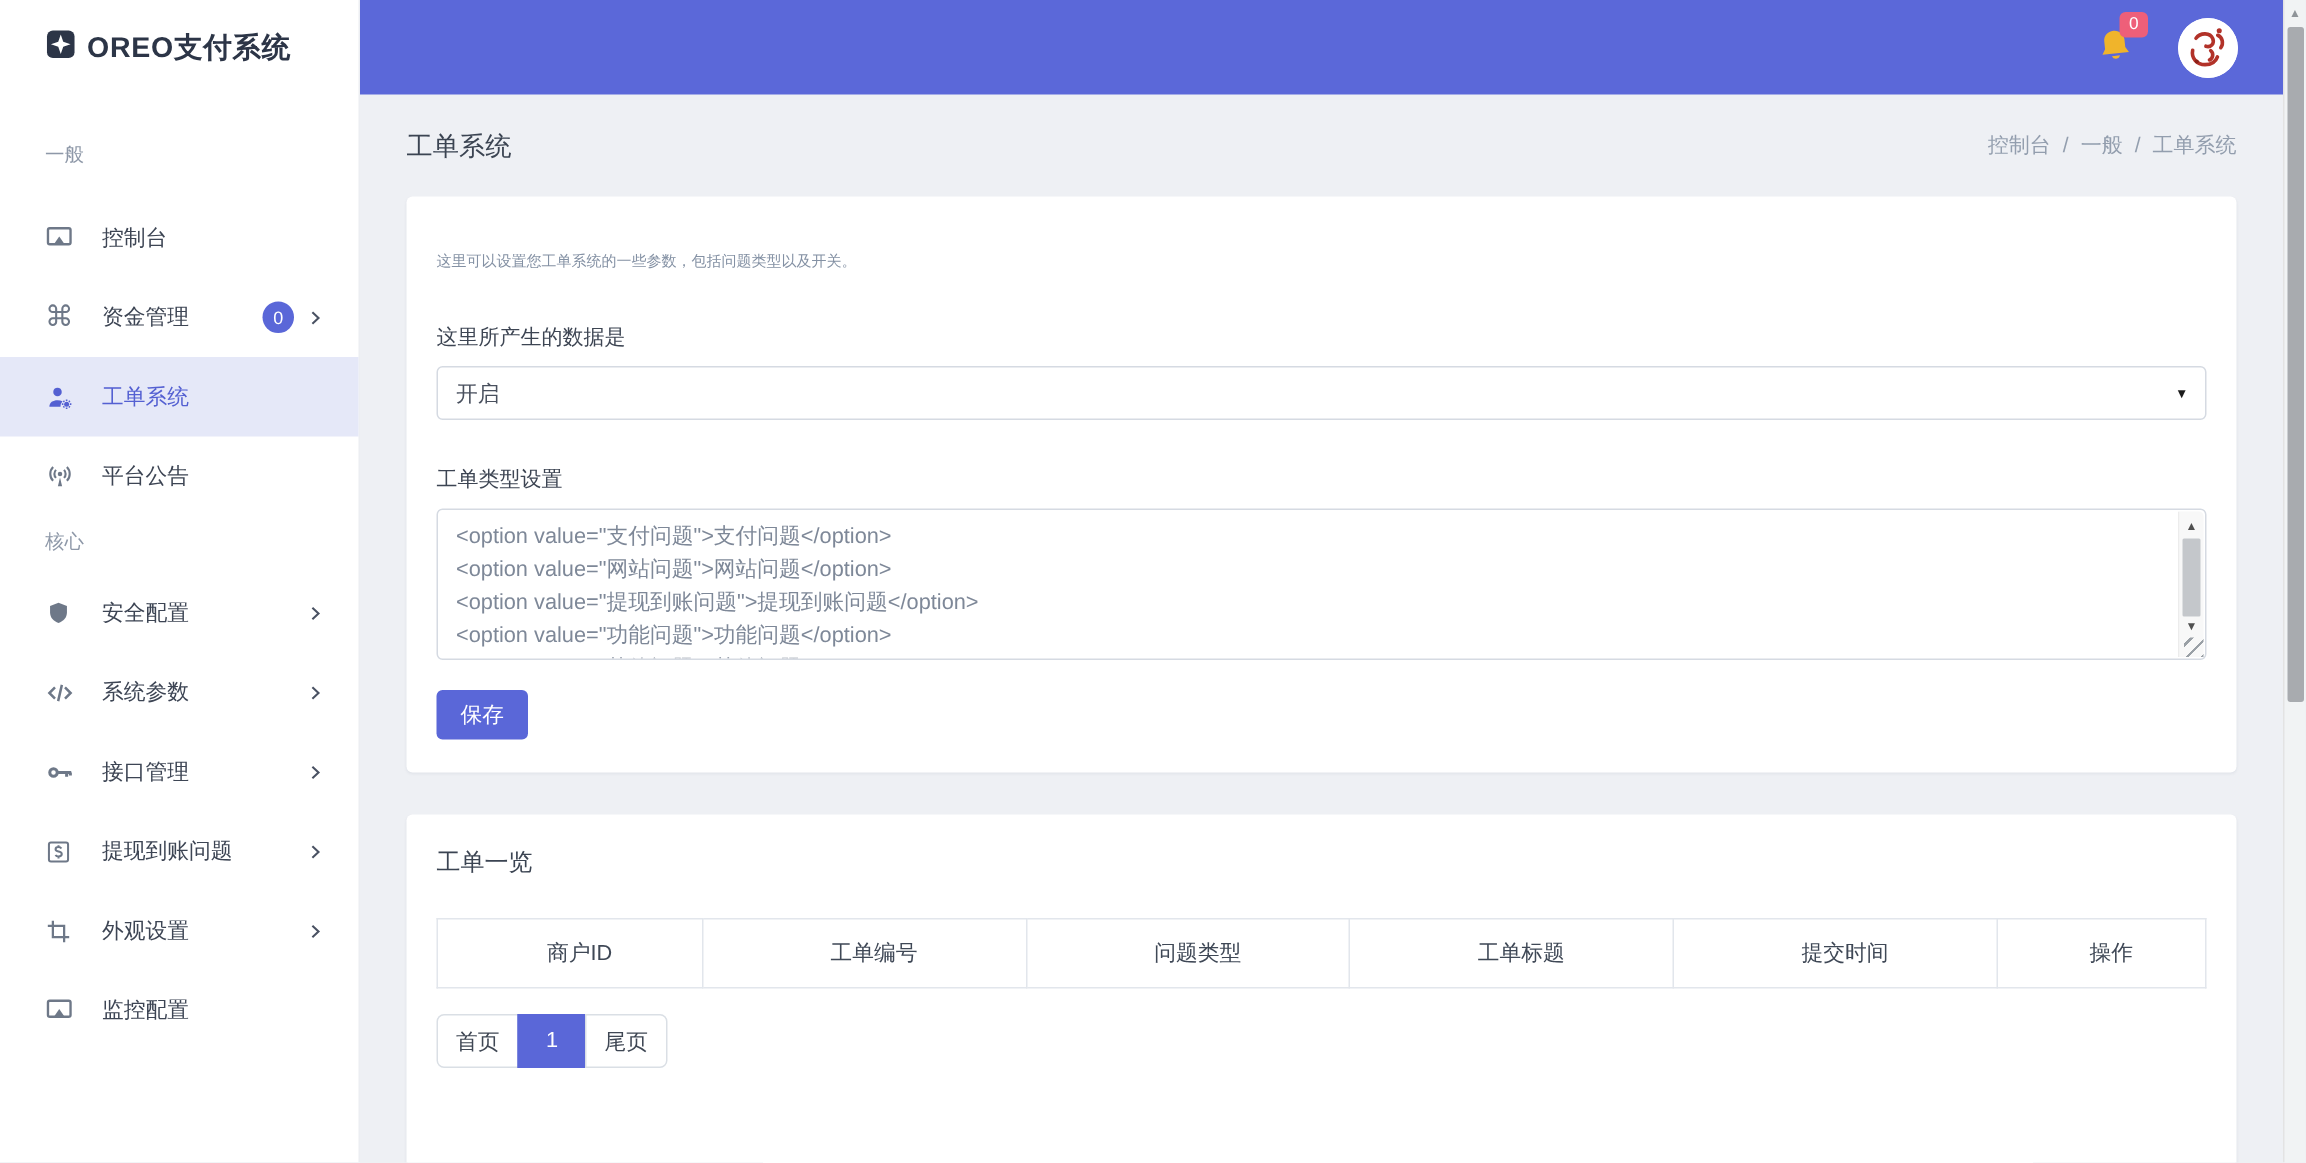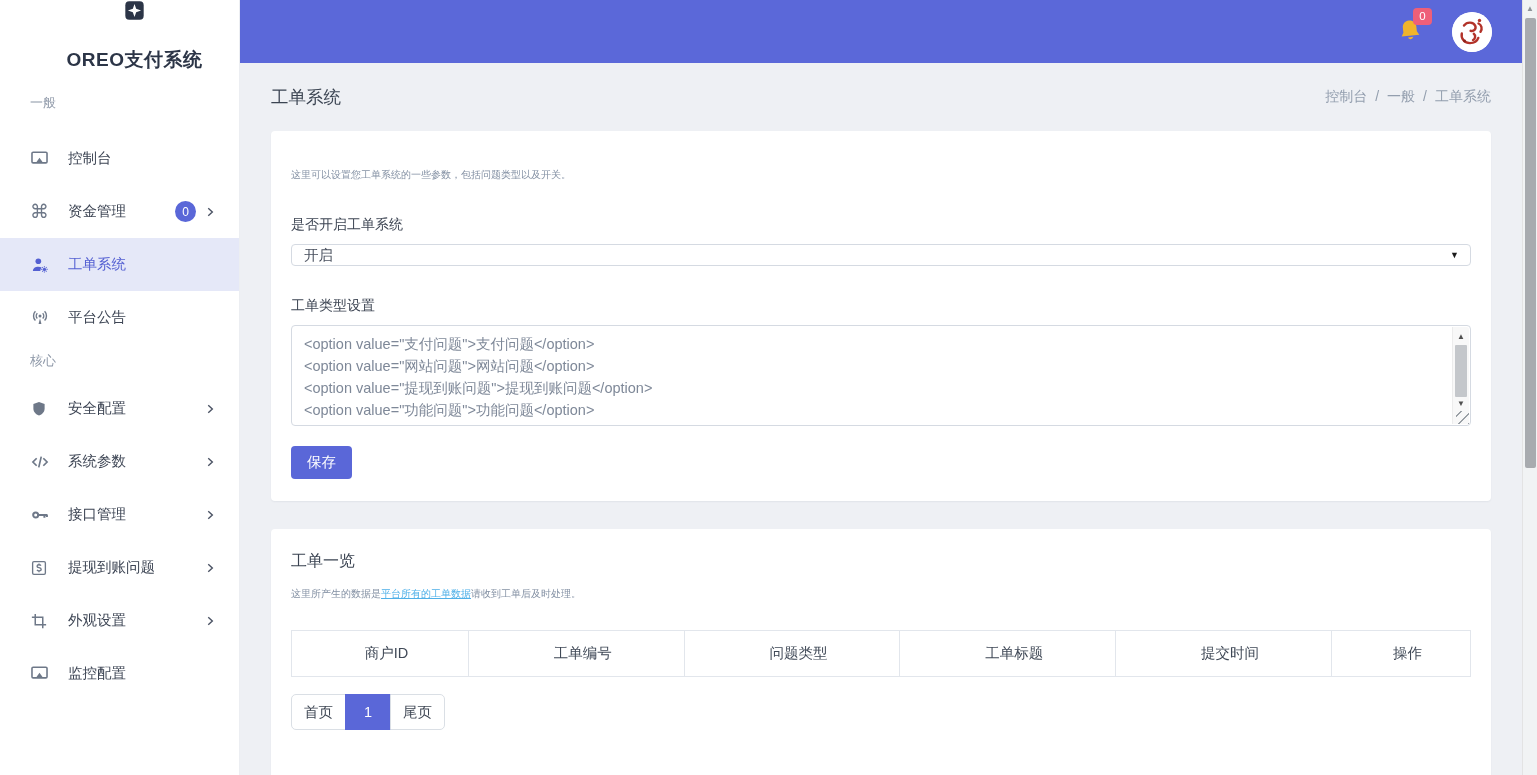--- a/index.html
+++ b/index.html
@@ -1,21 +1,21 @@
 <!DOCTYPE html>
 <html><head>
 <meta charset="utf-8">
 <style>
   * { margin:0; padding:0; box-sizing:border-box; }
   html,body { width:1537px; height:775px; overflow:hidden; }
   body { font-family:"Liberation Sans","DejaVu Sans",sans-serif; background:#eef0f4; position:relative; }
 
   
   .sidebar { position:absolute; left:0; top:0; width:240px; height:775px; background:#fff; z-index:3; border-right:1px solid #eceef2; }
-  .logo { height:64px; display:flex; align-items:center; padding-left:30px; gap:22px;flex-direction:column; }
+  .logo { height:64px; display:flex; align-items:center; padding-left:30px; gap:7px; }
   .logo-text { font-size:19px; font-weight:bold; color:#2c3547; letter-spacing:.5px; }
   .nav-section-label { font-size:13px; color:#8e98a8; margin:30px 0 20px 30px; }
   .nav-section-label.second { margin:8px 0 12px 30px; }
   .nav-item { height:53px; display:flex; align-items:center; padding:0 22px 0 30px; cursor:pointer; color:#3d4554; }
   .nav-icon { width:24px; display:flex; align-items:center; justify-content:flex-start; color:#6e7888; flex:none; }
   .nav-icon.accent { color:#4c5ed8; }
   .nav-label { font-size:14.5px; margin-left:14px; }
   .nav-right { margin-left:auto; display:flex; align-items:center; gap:7px; }
   .nav-chevron { color:#4a5263; display:flex; }
   .nav-chevron.accent { color:#4c5ed8; }
@@ -38,21 +38,21 @@
   .breadcrumb { font-size:14px; color:#939eae; display:flex; gap:8px; }
   .breadcrumb .sep { color:#939eae; }
 
   .card { background:#fff; border-radius:4px; box-shadow:0 1px 2px rgba(20,30,60,.06); padding:22px 20px; }
   .card-title { font-size:16px; font-weight:500; color:#3b4452; }
   .card-desc { font-size:10px; color:#8491a4; margin-top:12px; line-height:20px; }
   .card-desc a { color:#4fb0e8; text-decoration:underline; cursor:pointer; }
 
   .form-label { font-size:14px; color:#3d4553; margin-top:31px; }
 
-  .select { position:relative; margin-top:10px; height:22px; border:1px solid #d5dae2; border-radius:4px; background:#fff; display:flex; align-items:center; padding:0 12px; font-size:14.5px; color:#49505e; cursor:pointer; }
+  .select { position:relative; margin-top:10px; height:36px; border:1px solid #d5dae2; border-radius:4px; background:#fff; display:flex; align-items:center; padding:0 12px; font-size:14.5px; color:#49505e; cursor:pointer; }
   .select .arrow { position:absolute; right:11px; top:50%; transform:translateY(-50%); font-size:9px; color:#1b1b1b; }
 
   .fake-textarea { position:relative; margin-top:10px; height:101px; border:1px solid #d5dae2; border-radius:4px; background:#fff; overflow:hidden; cursor:text; }
   .ta-text { position:absolute; left:12px; top:7px; right:28px; bottom:0; white-space:pre; overflow:hidden; font-size:14.5px; line-height:22px; color:#7e8898; }
   .ta-scroll { position:absolute; top:1px; right:1px; bottom:1px; width:17px; background:#f8f8f8; border-left:1px solid #ececec; border-radius:0 3px 3px 0; }
   .ta-arrow { position:absolute; left:0; width:100%; height:14px; display:flex; align-items:center; justify-content:center; font-size:8px; color:#505050; }
   .ta-arrow.up { top:2px; } .ta-arrow.down { bottom:14px; }
   .ta-thumb { position:absolute; left:2px; width:12px; top:18px; height:52px; background:#c4c7cb; border-radius:1px; }
   .ta-grip { position:absolute; right:1px; bottom:1px; width:13px; height:13px; background:
      repeating-linear-gradient(135deg, transparent 0 3px, #9aa0a6 3px 4.5px, transparent 4.5px 7px); cursor:nwse-resize; }
@@ -268,21 +268,21 @@
       <span class="sep">/</span>
       <span>一般</span>
       <span class="sep">/</span>
       <span>工单系统</span>
     </nav>
   </div>
 
   <section class="card">
     <p class="card-desc">这里可以设置您工单系统的一些参数，包括问题类型以及开关。</p>
 
-    <div class="form-label">是否开启工单系统</div>
+    <div class="form-label">这里所产生的数据是</div>
     <div class="select">
       <span>开启</span>
       <span class="arrow">▼</span>
     </div>
 
     <div class="form-label">工单类型设置</div>
     <div class="fake-textarea">
       <div class="ta-text">&lt;option value="支付问题"&gt;支付问题&lt;/option&gt;
 &lt;option value="网站问题"&gt;网站问题&lt;/option&gt;
 &lt;option value="提现到账问题"&gt;提现到账问题&lt;/option&gt;
@@ -294,23 +294,20 @@
         <div class="ta-arrow down">▼</div>
       </div>
       <div class="ta-grip"></div>
     </div>
 
     <button class="save-btn">保存</button>
   </section>
 
   <section class="card second">
     <h2 class="card-title">工单一览</h2>
-    <p class="card-desc">
-      <span>这里所产生的数据是</span><a>平台所有的工单数据</a><span>请收到工单后及时处理。</span>
-    </p>
 
     <table class="tickets">
       <thead>
         <tr>
           <th class="col-1">商户ID</th>
           <th class="col-2">工单编号</th>
           <th class="col-3">问题类型</th>
           <th class="col-4">工单标题</th>
           <th class="col-5">提交时间</th>
           <th class="col-6">操作</th>

